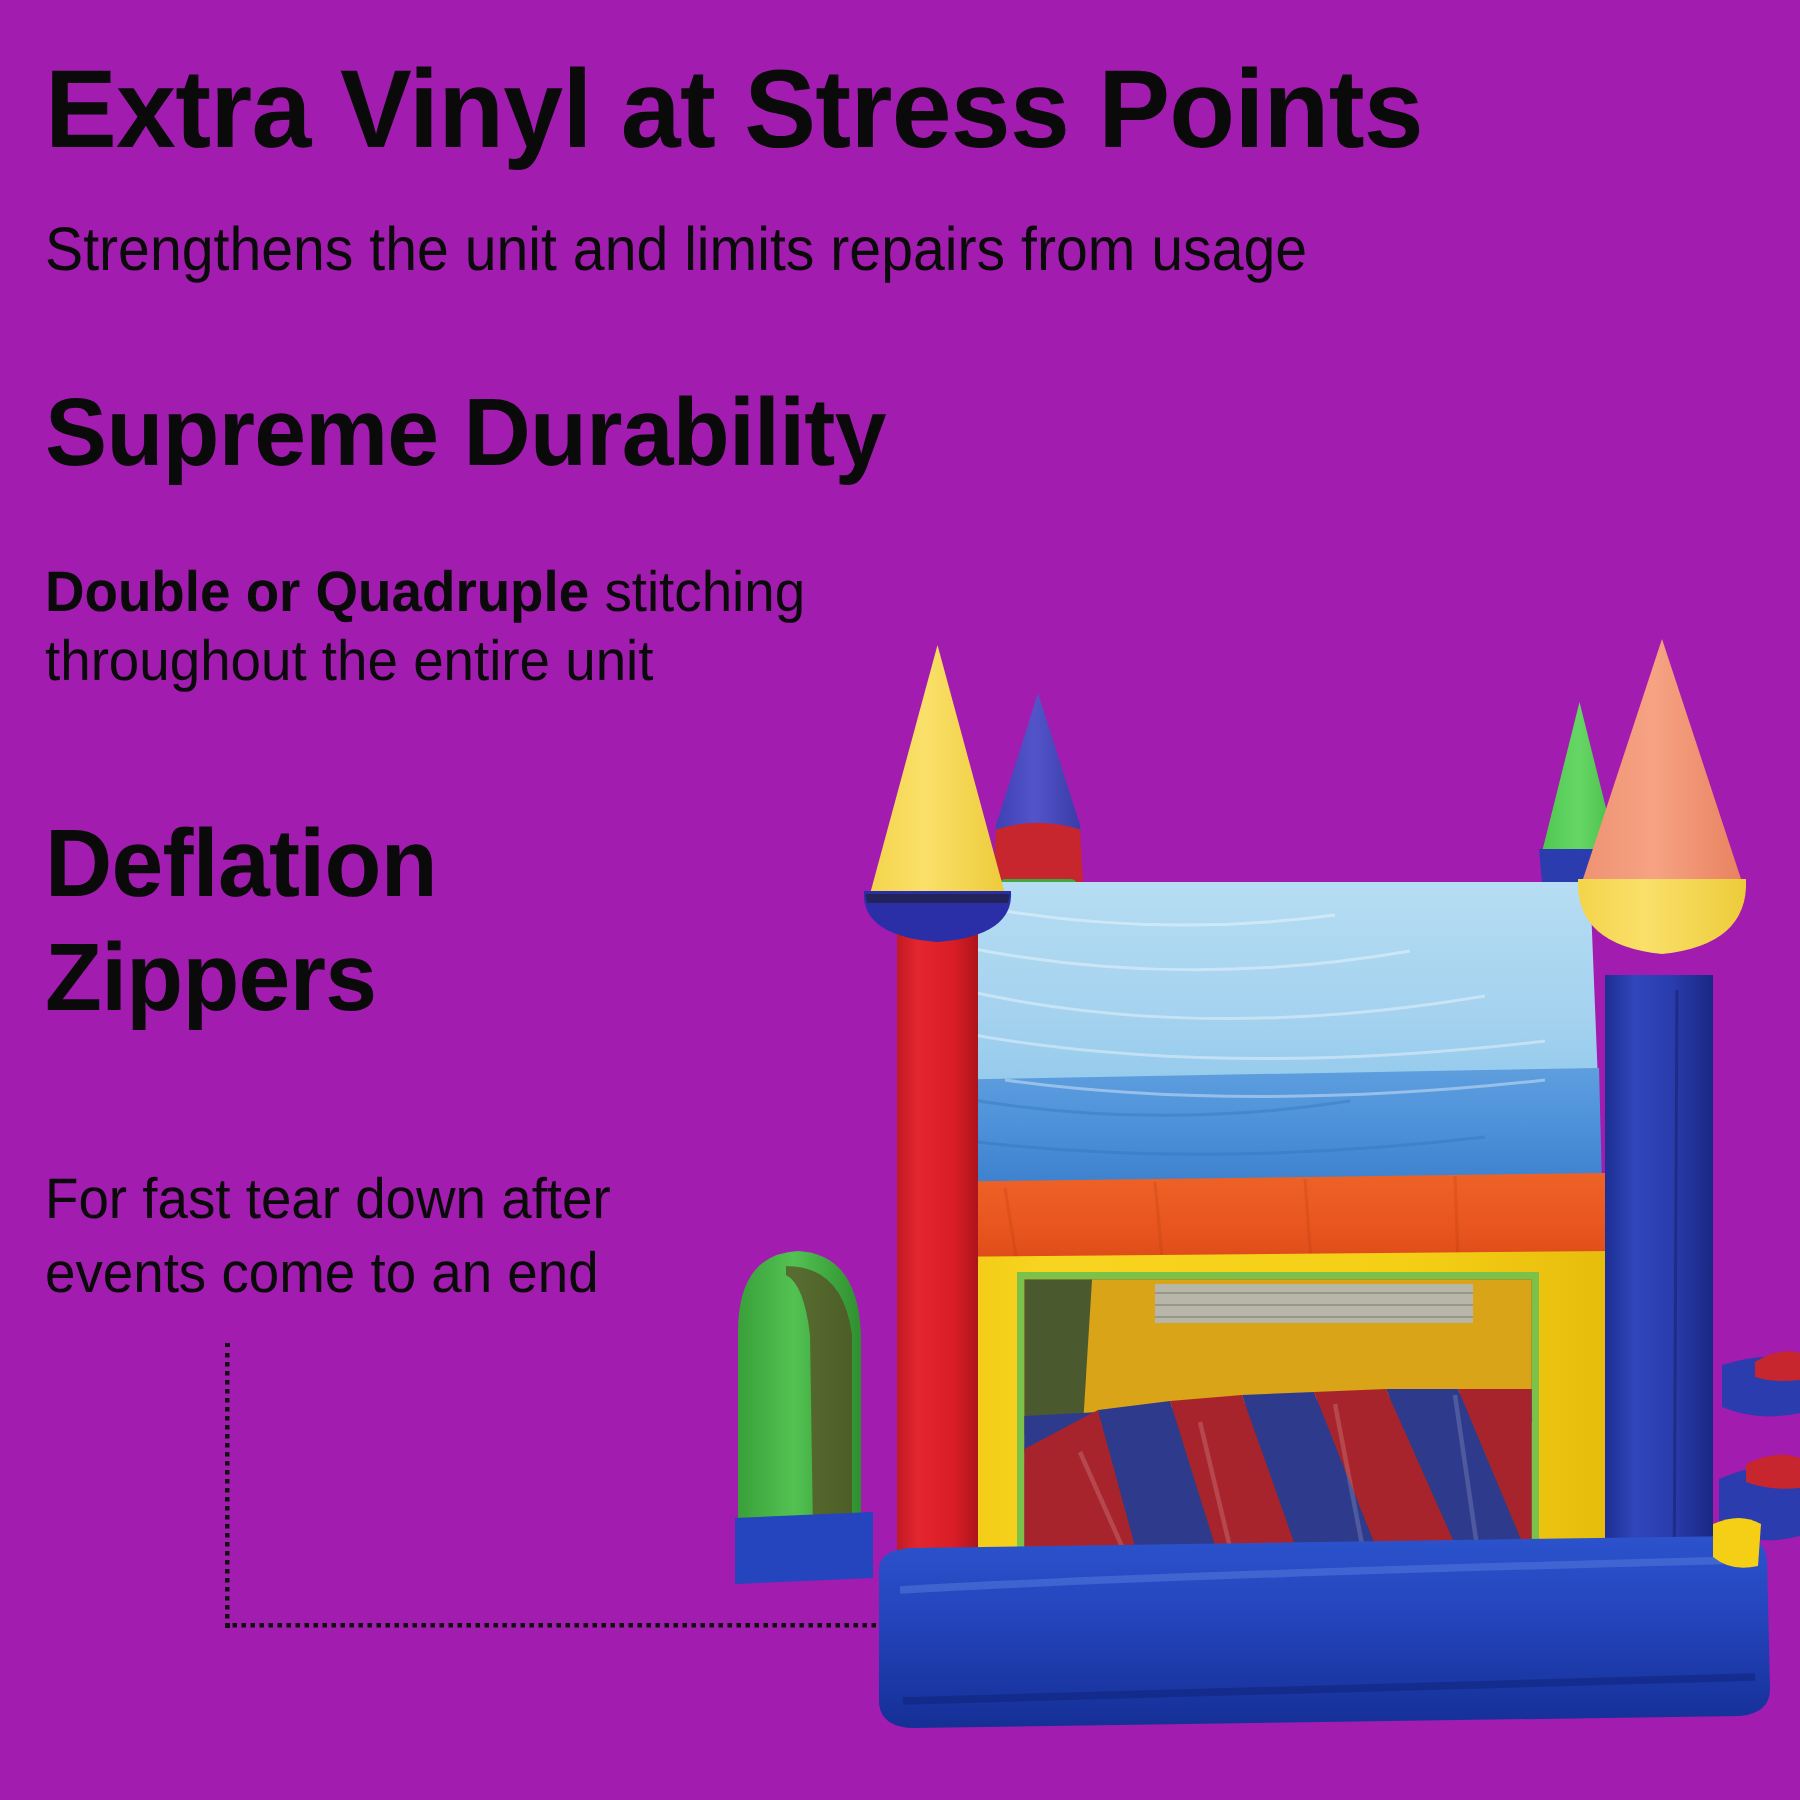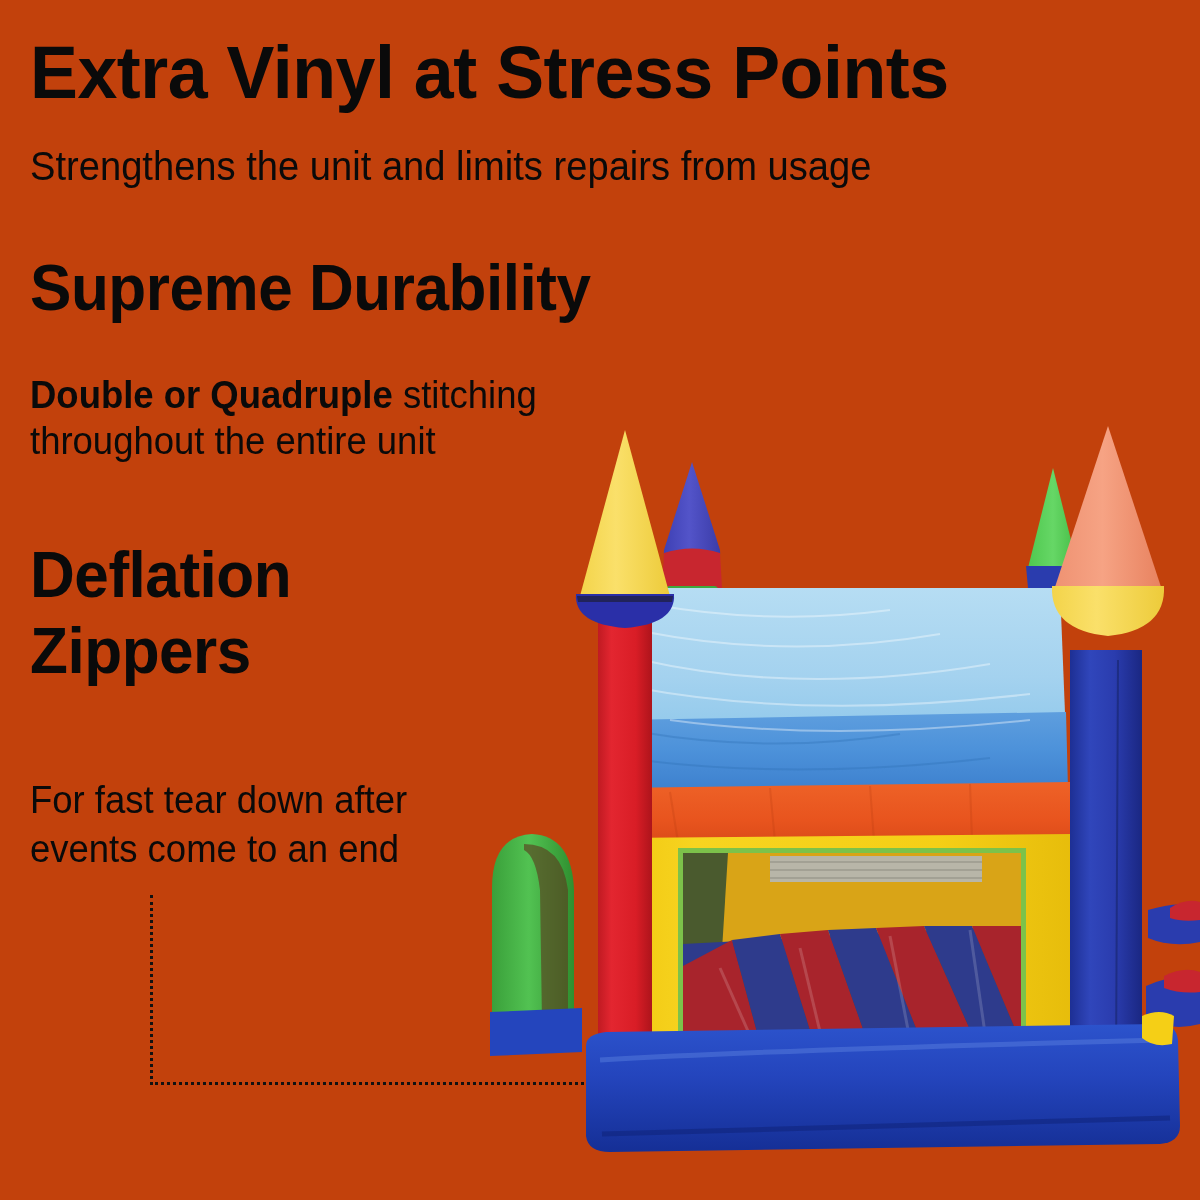--- a/index.html
+++ b/index.html
@@ -4,21 +4,21 @@
 <style>
   html, body {
     margin: 0;
     padding: 0;
     background: #ffffff;
   }
   #page {
     position: relative;
     width: 1200px;
     height: 1200px;
-    background: #c2410c;
+    background: #a21caf;
     overflow: hidden;
     font-family: "Liberation Sans", sans-serif;
     color: #000000;
   }
 
   
   .txt { position: absolute; white-space: nowrap; color: #0a0a0a; }
 
   #heading-1 {
     left: 30px; top: 36px;

